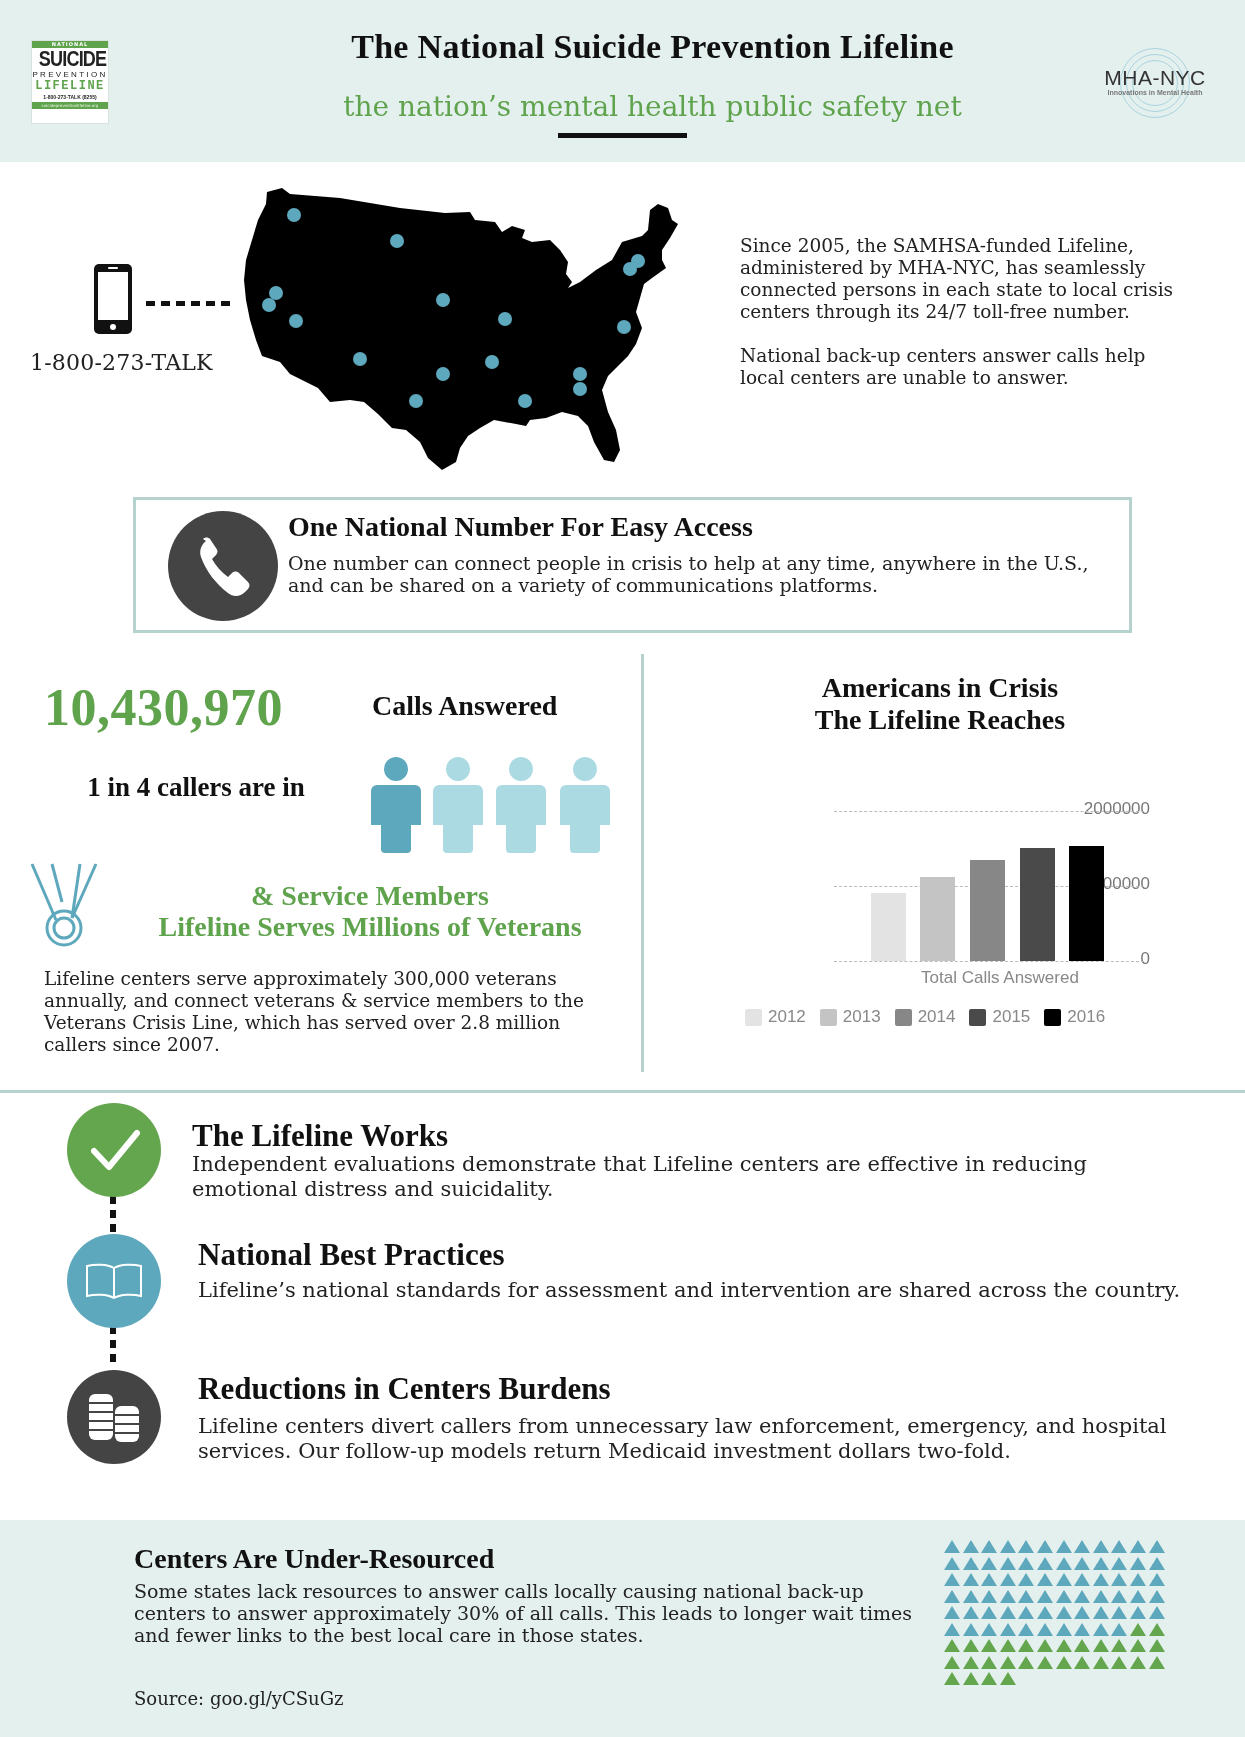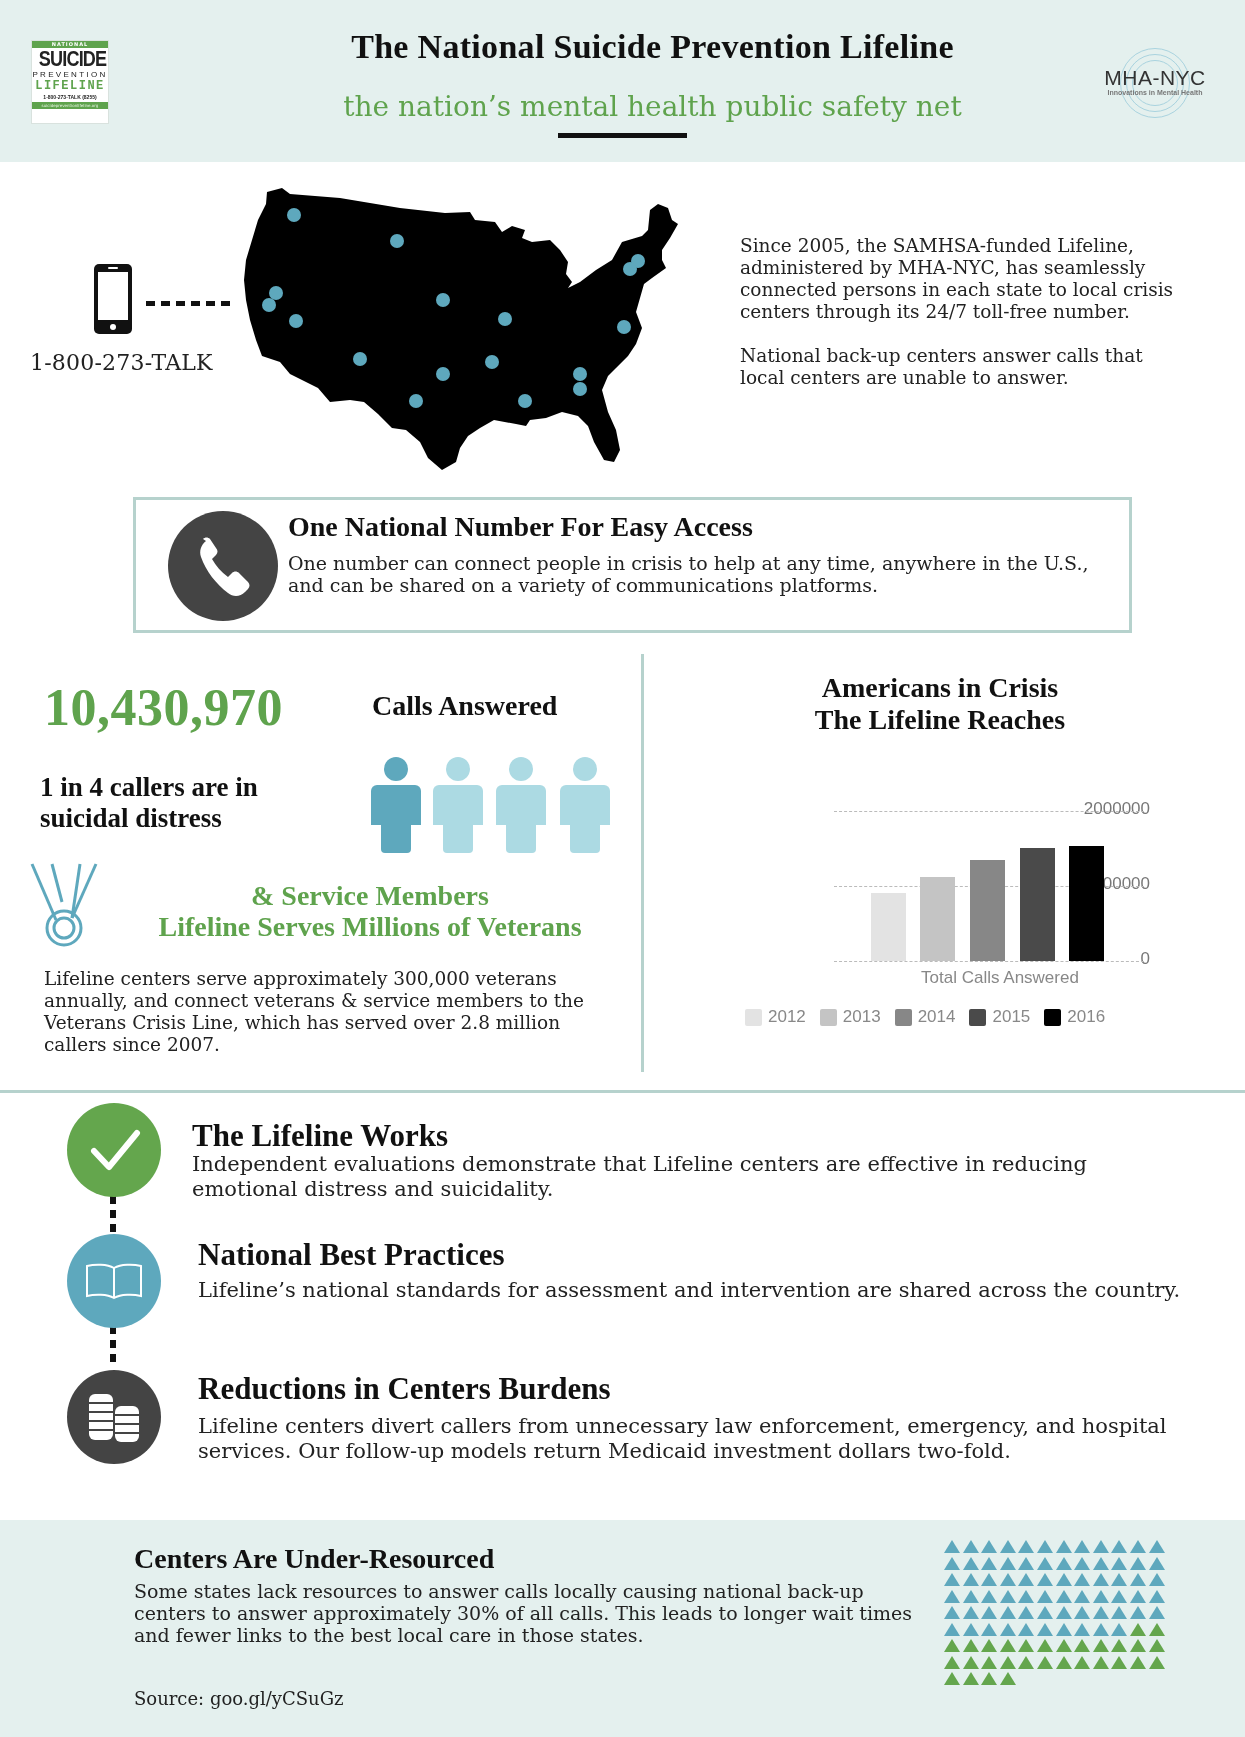--- a/index.html
+++ b/index.html
@@ -38,21 +38,21 @@
 
   
   #one-number-box { left: 133px; top: 497px; width: 999px; height: 136px; border: 3px solid #b6d2cd; background: #fff; }
   #phone-circle { left: 168px; top: 511px; width: 110px; height: 110px; border-radius: 50%; background: #444; }
   #one-number-title { left: 288px; top: 511px; font-size: 28px; font-weight: bold; color: #111; }
   #one-number-desc { left: 288px; top: 552px; width: 840px; font-size: 19px; line-height: 22px; color: #222; }
 
   
   #calls-number { left: 44px; top: 678px; font-size: 52px; font-weight: bold; color: #5fa34d; letter-spacing: 0.5px; }
   #calls-label { left: 372px; top: 690px; font-size: 28px; font-weight: bold; color: #111; }
-  #distress-text { left: 40px; top: 772px; width: 312px; text-align: left; font-size: 27px; line-height: 31px; font-weight: bold; color: #111; }
+  #distress-text { left: 40px; top: 772px; width: 312px; text-align: center; font-size: 27px; line-height: 31px; font-weight: bold; color: #111; }
   .person { position: absolute; top: 757px; width: 50px; height: 96px; }
   .person .head { position: absolute; left: 13px; top: 0; width: 24px; height: 24px; border-radius: 50%; }
   .person .body { position: absolute; left: 0; top: 28px; width: 50px; height: 40px; border-radius: 6px 6px 0 0; }
   .person .legs { position: absolute; left: 10px; top: 64px; width: 30px; height: 32px; border-radius: 0 0 4px 4px; }
   #medal-icon { left: 28px; top: 862px; width: 72px; height: 86px; }
   #veterans-title { left: 110px; top: 880px; width: 520px; text-align: center; font-size: 28px; line-height: 31px; font-weight: bold; color: #5fa34d; }
   #veterans-desc { left: 44px; top: 968px; width: 580px; font-size: 18.5px; line-height: 22px; color: #222; }
 
   #v-divider { left: 641px; top: 654px; width: 3px; height: 418px; background: #b6d2cd; }
 
@@ -136,37 +136,36 @@
     <circle cx="350" cy="194" r="7"></circle>
     <circle cx="350" cy="209" r="7"></circle>
     <circle cx="394" cy="147" r="7"></circle>
     <circle cx="408" cy="81" r="7"></circle>
     <circle cx="400" cy="89" r="7"></circle>
   </g>
 </svg>
 
 <div id="map-intro" class="abs serif">
   <p>Since 2005, the SAMHSA-funded Lifeline, administered by MHA-NYC, has seamlessly connected persons in each state to local crisis centers through its 24/7 toll-free number.</p>
-  <p>National back-up centers answer calls that local centers are unable to answer.</p>
+  <p>National back-up centers answer calls help local centers are unable to answer.</p>
 </div>
 
 <div id="one-number-box" class="abs"></div>
 <div id="phone-circle" class="abs">
   <svg width="110" height="110" viewBox="0 0 110 110">
     <path fill="#fff" d="M38,30 C33,34 31,40 33,46 C38,60 48,73 60,82 C65,86 72,86 77,81 L80,78 C82,76 82,73 80,71 L71,62 C69,60 66,60 64,62 L60,66 C53,61 48,55 44,48 L48,44 C50,42 50,39 48,37 L42,28 C40,26 37,26 35,28 Z"></path>
   </svg>
 </div>
 <div id="one-number-title" class="abs sans">One National Number For Easy Access</div>
 <div id="one-number-desc" class="abs serif">One number can connect people in crisis to help at any time, anywhere in the U.S., and can be shared on a variety of communications platforms.</div>
 
 <div id="calls-number" class="abs sans">10,430,970</div>
 <div id="calls-label" class="abs sans">Calls Answered</div>
 <div id="distress-text" class="abs sans">
   <div>1 in 4 callers are in</div>
-  <div>suicidal distress</div>
 </div>
 
 <div class="person" style="left:371px;">
   <div class="head" style="background:#5ea8bd"></div>
     <div class="body" style="background:#5ea8bd"></div>
     <div class="legs" style="background:#5ea8bd"></div>
 </div>
 <div class="person" style="left:433px;">
   <div class="head" style="background:#acdae3"></div>
     <div class="body" style="background:#acdae3"></div>

